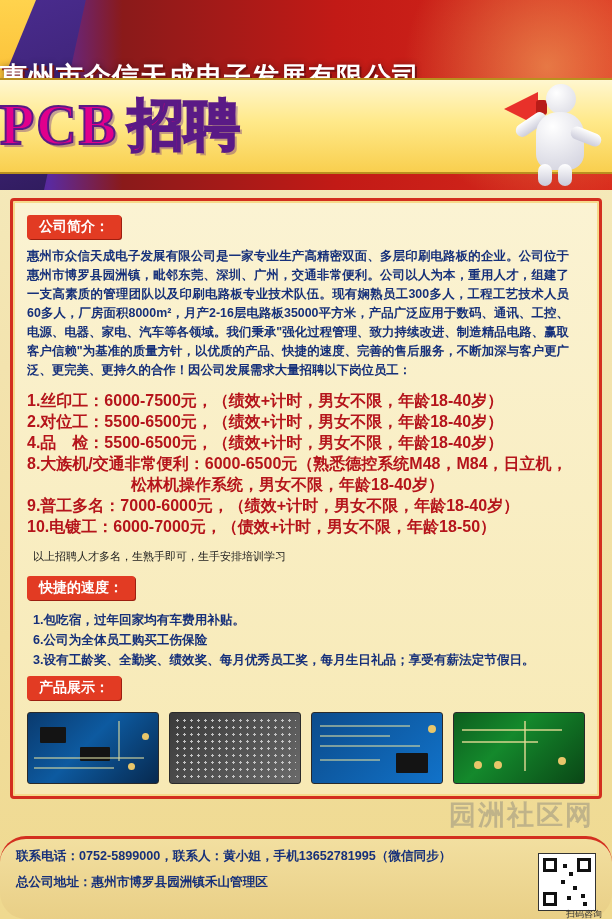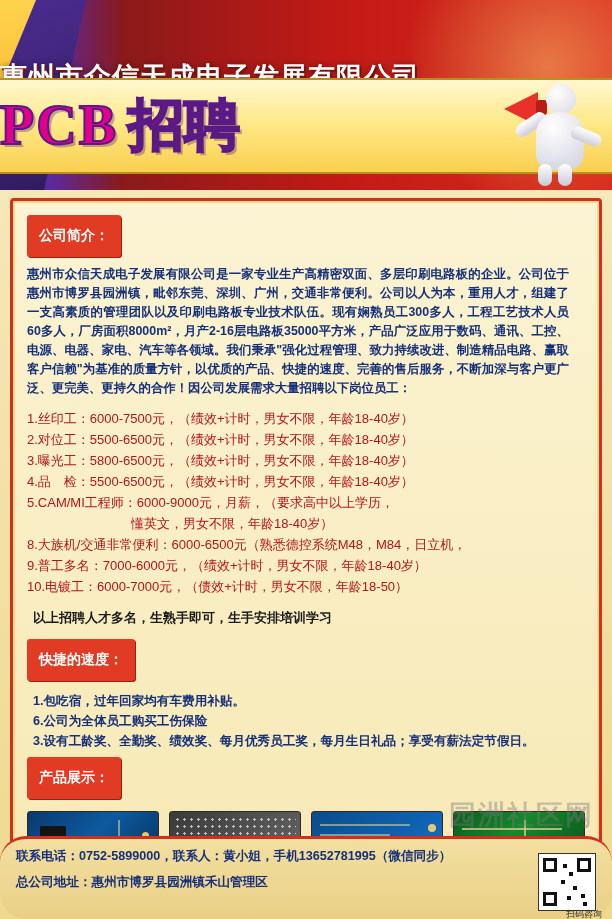--- a/index.html
+++ b/index.html
@@ -82,34 +82,34 @@
   .body-wrap{position:relative;padding:8px 10px 0 10px;}
   .panel{
     position:relative;
     border:3px solid #d32f1f;border-radius:4px;
     background:linear-gradient(180deg,#fbf3d3 0%,#f7e9b4 100%);
     padding:14px 14px 12px 14px;
     box-shadow:0 0 0 2px #f6d98b inset;
   }
   .sec-title{
     display:inline-block;background:#e23b23;color:#fff;font-weight:bold;
-    font-size:14px;padding:12px 12px;border-radius:3px;margin-bottom:6px;
+    font-size:14px;padding:3px 12px;border-radius:3px;margin-bottom:6px;
     box-shadow:1px 1px 0 #9d1f10;
   }
   .intro{
     font-size:12.4px;line-height:19px;color:#16307a;text-align:justify;
     font-weight:bold;margin:2px 16px 10px 0;
   }
   .job{
-    font-size:13px;line-height:21px;color:#b5141b;font-weight:normal;
+    font-size:16px;line-height:21px;color:#b5141b;font-weight:bold;
     margin:0 0;text-indent:0;
   }
   .job .cont{display:block;padding-left:104px;}
   .note{
-    font-size:13px;color:#1a1a1a;font-weight:bold;margin:12px 0 4px 6px;
+    font-size:11px;color:#1a1a1a;font-weight:normal;margin:12px 0 4px 6px;
   }
   .welfare-list{margin:4px 0 6px 0;padding:0;list-style:none;}
   .welfare-list li{
     font-size:12.6px;line-height:20px;color:#16307a;font-weight:bold;margin-left:6px;
   }
   .products{margin-top:6px;display:flex;gap:8px;justify-content:space-between;}
   .pcb-card{
     width:130px;height:70px;border-radius:3px;position:relative;overflow:hidden;
     border:1px solid #2a2a2a;
   }
@@ -181,31 +181,25 @@
       <div class="intro">惠州市众信天成电子发展有限公司是一家专业生产高精密双面、多层印刷电路板的企业。公司位于惠州市博罗县园洲镇，毗邻东莞、深圳、广州，交通非常便利。公司以人为本，重用人才，组建了一支高素质的管理团队以及印刷电路板专业技术队伍。现有娴熟员工300多人，工程工艺技术人员60多人，厂房面积8000m²，月产2-16层电路板35000平方米，产品广泛应用于数码、通讯、工控、电源、电器、家电、汽车等各领域。我们秉承"强化过程管理、致力持续改进、制造精品电路、赢取客户信赖"为基准的质量方针，以优质的产品、快捷的速度、完善的售后服务，不断加深与客户更广泛、更完美、更持久的合作！因公司发展需求大量招聘以下岗位员工：</div>
 
       <div>
         <div class="job">
           <span>1.</span><span>丝印工：</span><span>6000-7500元，</span><span>（绩效+计时，男女不限，年龄18-40岁）</span>
         </div>
         <div class="job">
           <span>2.</span><span>对位工：</span><span>5500-6500元，</span><span>（绩效+计时，男女不限，年龄18-40岁）</span>
         </div>
         <div class="job">
-          <span>3.</span><span>曝光工：</span><span>5800-6500元，</span><span>（绩效+计时，男女不限，年龄18-40岁）</span>
-        </div>
-        <div class="job">
           <span>4.</span><span>品　检：</span><span>5500-6500元，</span><span>（绩效+计时，男女不限，年龄18-40岁）</span>
         </div>
         <div class="job">
-          <span>5.</span><span>CAM/MI工程师：</span><span>6000-9000元，月薪，</span><span>（要求高中以上学历，</span>
-          <span class="cont">懂英文，男女不限，年龄18-40岁）</span>
-        </div>
-        <div class="job">
           <span>8.</span><span>大族机/交通非常便利：</span><span>6000-6500元</span><span>（熟悉德控系统M48，M84，日立机，</span>
+          <span class="cont">松林机操作系统，男女不限，年龄18-40岁）</span>
         </div>
         <div class="job">
           <span>9.</span><span>普工多名：</span><span>7000-6000元，</span><span>（绩效+计时，男女不限，年龄18-40岁）</span>
         </div>
         <div class="job">
           <span>10.</span><span>电镀工：</span><span>6000-7000元，</span><span>（债效+计时，男女不限，年龄18-50）</span>
         </div>
       </div>
 
       <div class="note">以上招聘人才多名，生熟手即可，生手安排培训学习</div>

